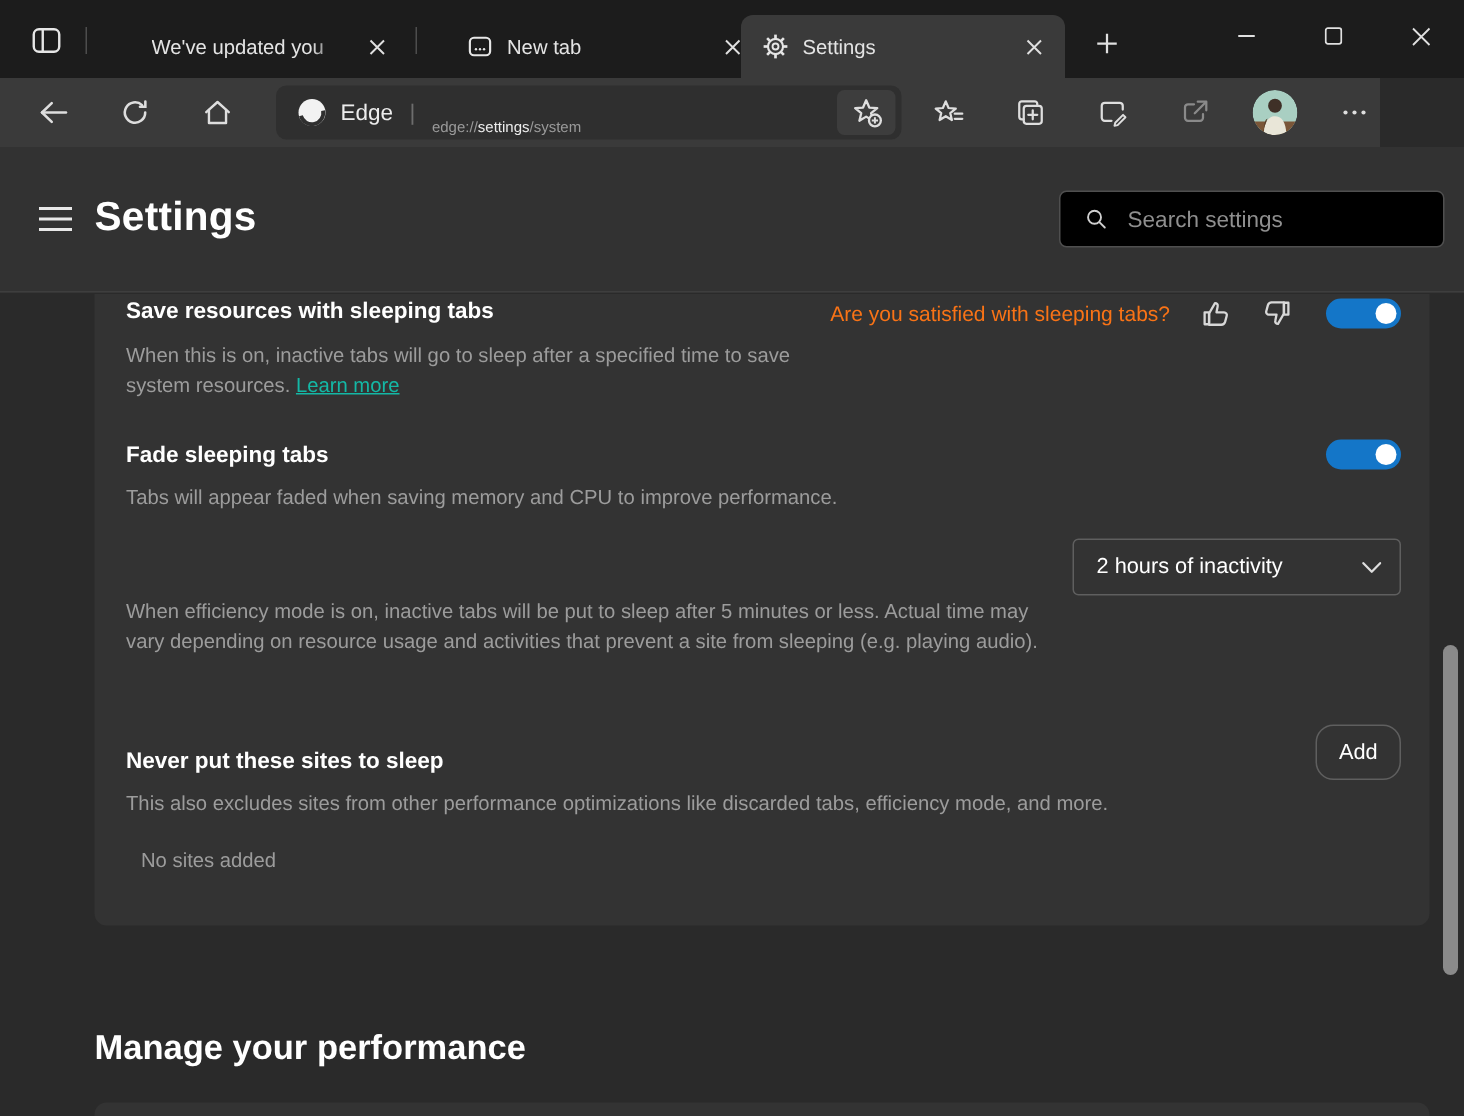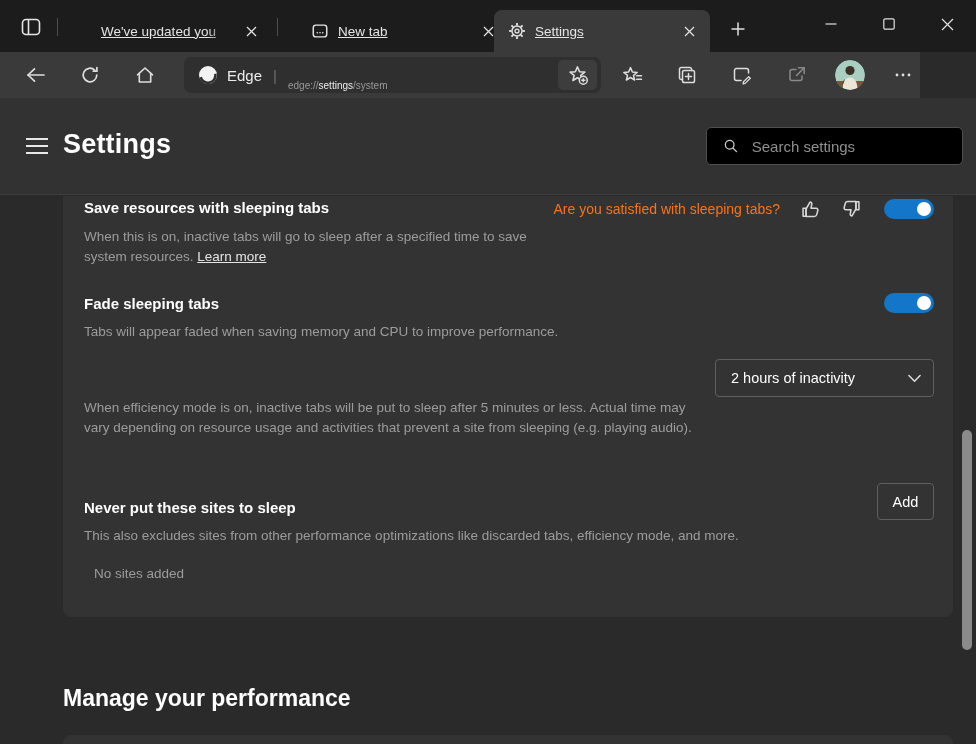--- a/index.html
+++ b/index.html
@@ -11,21 +11,21 @@
   }
   svg { display:block; }
 
   
   .tabbar { position:absolute; top:0; left:0; width:976px; height:52px; background:#1c1c1c; }
   .tab-actions { position:absolute; left:16px; top:14px; width:30px; height:26px; display:flex; align-items:center; justify-content:center; border-radius:4px; }
   .tab-sep { position:absolute; top:18px; width:1px; height:18px; background:#4d4d4d; }
   .tab { position:absolute; top:10px; height:42px; display:flex; align-items:center; padding:0 10px 0 14px; color:#e4e4e4; font-size:13.5px; }
   .tab.active { background:#3a3a3a; border-radius:8px 8px 0 0; }
   .tab .favicon { width:18px; height:18px; margin-right:9px; flex:0 0 auto; }
-  .tab .title { white-space:nowrap; overflow:hidden;text-decoration:underline; }
+  .tab .title { white-space:nowrap; overflow:hidden; }
   .tab .title.fade { width:130px; -webkit-mask-image:linear-gradient(to right,#000 82%,transparent 98%); mask-image:linear-gradient(to right,#000 82%,transparent 98%); }
   .tab .close { margin-left:auto; width:22px; height:22px; display:flex; align-items:center; justify-content:center; border-radius:4px; flex:0 0 auto; }
   .edge-logo-color { width:18px; height:18px; border-radius:50%;
     background:
       radial-gradient(circle at 62% 30%, rgba(102,235,110,.95) 0 22%, rgba(102,235,110,0) 40%),
       conic-gradient(from 210deg, #1b4fc0, #2497d8 30%, #35c1f1 50%, #3ec98f 70%, #1b4fc0 100%);
   }
   .newtab-btn { position:absolute; left:722px; top:16px; width:32px; height:26px; display:flex; align-items:center; justify-content:center; border-radius:4px; }
   .win-controls { position:absolute; right:0; top:0; height:48px; display:flex; }
   .win-btn { width:58px; height:48px; display:flex; align-items:center; justify-content:center; }
@@ -52,31 +52,31 @@
   .page-title { position:absolute; left:63px; top:129px; font-size:27px; font-weight:700; color:#fff; letter-spacing:.2px; }
   .searchbox { position:absolute; left:706px; top:127px; width:257px; height:38px; background:#000000; border:1px solid #4f4f4f; border-radius:5px; display:flex; align-items:center; padding:0 10px 0 16px; }
   .searchbox input { background:transparent; border:none; outline:none; color:#e8e8e8; font-size:15px; width:100%; margin-left:13px; font-family:inherit; }
   .searchbox input::placeholder { color:#8f8f8f; }
 
   
   .content { position:absolute; top:196px; left:0; width:976px; height:548px; background:#2a2a2a; }
   .card { position:absolute; left:63px; top:0; width:890px; height:421px; background:#333333; border-radius:0 0 8px 8px; }
   .row-title { position:absolute; left:21px; color:#fff; font-size:15px; font-weight:700; }
   .row-desc { position:absolute; left:21px; color:#9c9c9c; font-size:13.5px; line-height:20px; }
-  .link { color:#e5e5e5; text-decoration:underline; }
+  .link { color:#14b8a6; text-decoration:underline; }
   .toggle { width:50px; height:20px; border-radius:10px; position:relative; flex:0 0 auto; }
   .toggle::after { content:""; position:absolute; right:3px; top:3px; width:14px; height:14px; border-radius:50%; background:#fff; }
   .feedback { position:absolute; top:1px; right:19px; display:flex; align-items:center; }
   .feedback .q { color:#f97316; font-size:14px; margin-right:18px; }
   .thumb { width:26px; height:24px; display:flex; align-items:center; justify-content:center; border-radius:4px; }
   .thumb + .thumb { margin-left:14px; }
   .feedback .toggle { margin-left:20px; }
   .toggle-solo { position:absolute; right:19px; }
   .dropdown { position:absolute; left:652px; top:163px; width:219px; height:38px; border:1px solid #5f5f5f; border-radius:4px; display:flex; align-items:center; justify-content:space-between; padding:0 12px 0 15px; color:#fff; font-size:14.5px; }
-  .add-btn { position:absolute; left:814px; top:287px; width:57px; height:37px; border:1px solid #5f5f5f; border-radius:4px; background:#333333; color:#fff; font-size:14.5px; display:flex; align-items:center; justify-content:center; font-family:inherit; }
+  .add-btn { position:absolute; left:814px; top:287px; width:57px; height:37px; border:1px solid #5f5f5f; border-radius:12px; background:#333333; color:#fff; font-size:14.5px; display:flex; align-items:center; justify-content:center; font-family:inherit; }
   .empty-state { position:absolute; left:31px; top:370px; color:#9c9c9c; font-size:13.5px; }
   .section-heading { position:absolute; left:63px; top:489px; font-size:23px; font-weight:700; color:#fff; }
   .card2 { position:absolute; left:63px; top:539px; width:890px; height:20px; background:#333333; border-radius:8px 8px 0 0; }
   .scroll-thumb { position:absolute; left:962px; top:430px; width:10px; height:220px; border-radius:5px; background:#8a8a8a; }
 </style>
 </head>
 <body>
 
 <div id="app">
 

